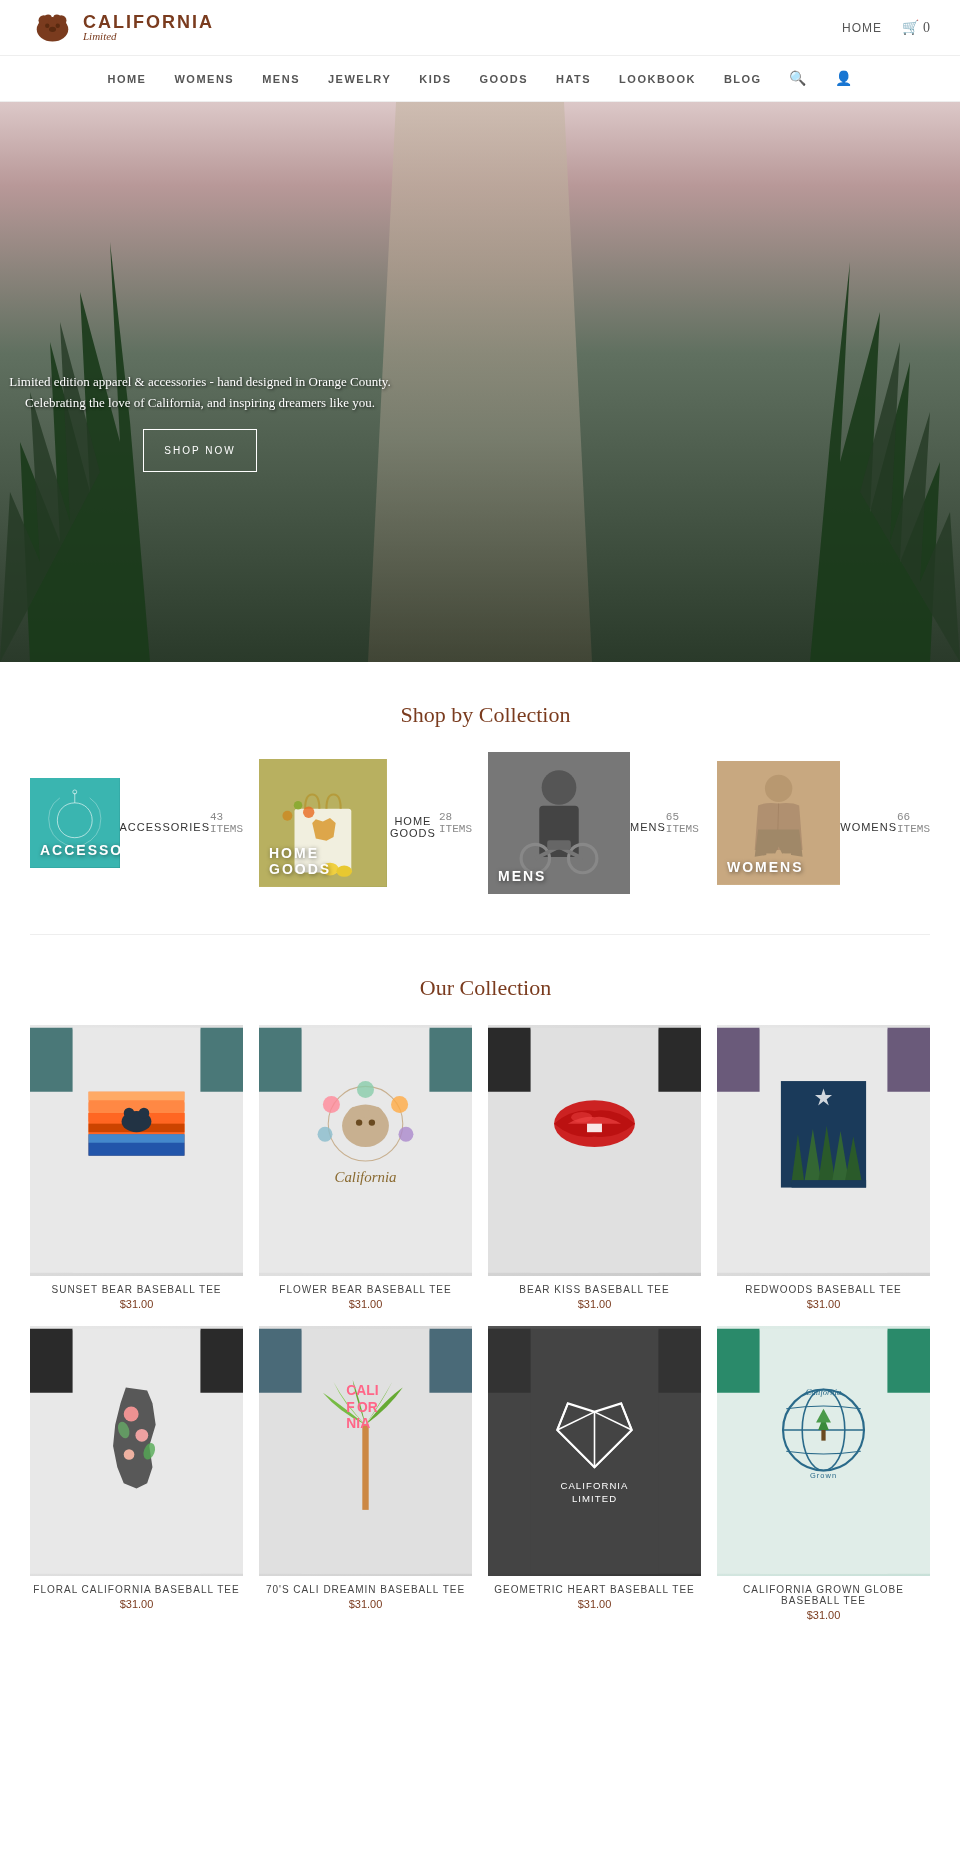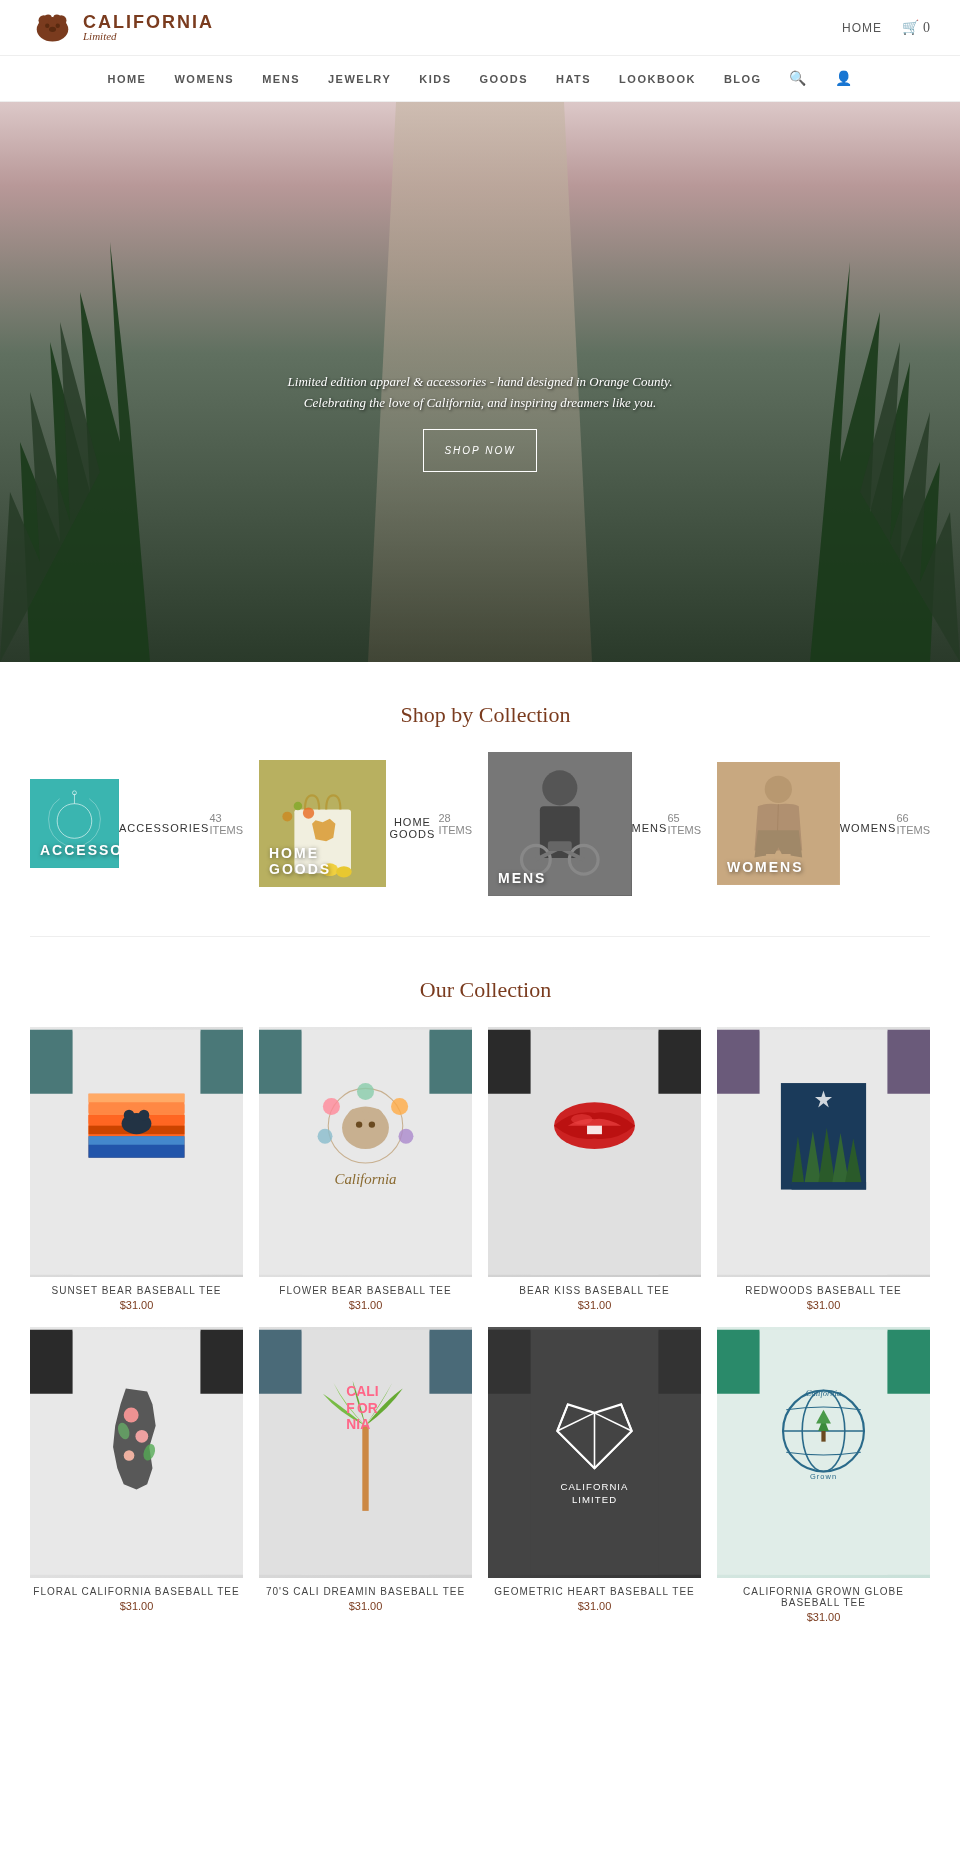--- a/index.html
+++ b/index.html
@@ -82,22 +82,20 @@
 
     
     .hero {
       position: relative;
       width: 100%;
       height: 560px;
       background: linear-gradient(to bottom, #c8b8c8 0%, #8a7a8a 20%, #4a5a4a 60%, #2a3a2a 100%);
       overflow: hidden;
       display: flex;
       align-items: center;
-      justify-content: center;
-      font-style: italic;
     }
     .hero-bg {
       position: absolute;
       inset: 0;
       background:
         radial-gradient(ellipse at 50% 0%, #d4c0c8 0%, #a08898 30%, #506050 60%, #283028 100%);
     }
     .hero-content {
       position: relative;
       z-index: 10;
@@ -183,21 +181,21 @@
       margin-top: 8px;
       font-size: 11px;
       font-family: sans-serif;
       letter-spacing: 1px;
       color: #333;
       text-align: center;
     }
     .collection-count {
       font-size: 11px;
       color: #888;
-      font-family: Liberation Sans, sans-serif;
+      font-family: Liberation Mono, monospace;
     }
 
     
     .separator {
       height: 1px;
       background: #eee;
       margin: 0 30px;
     }
 
     

